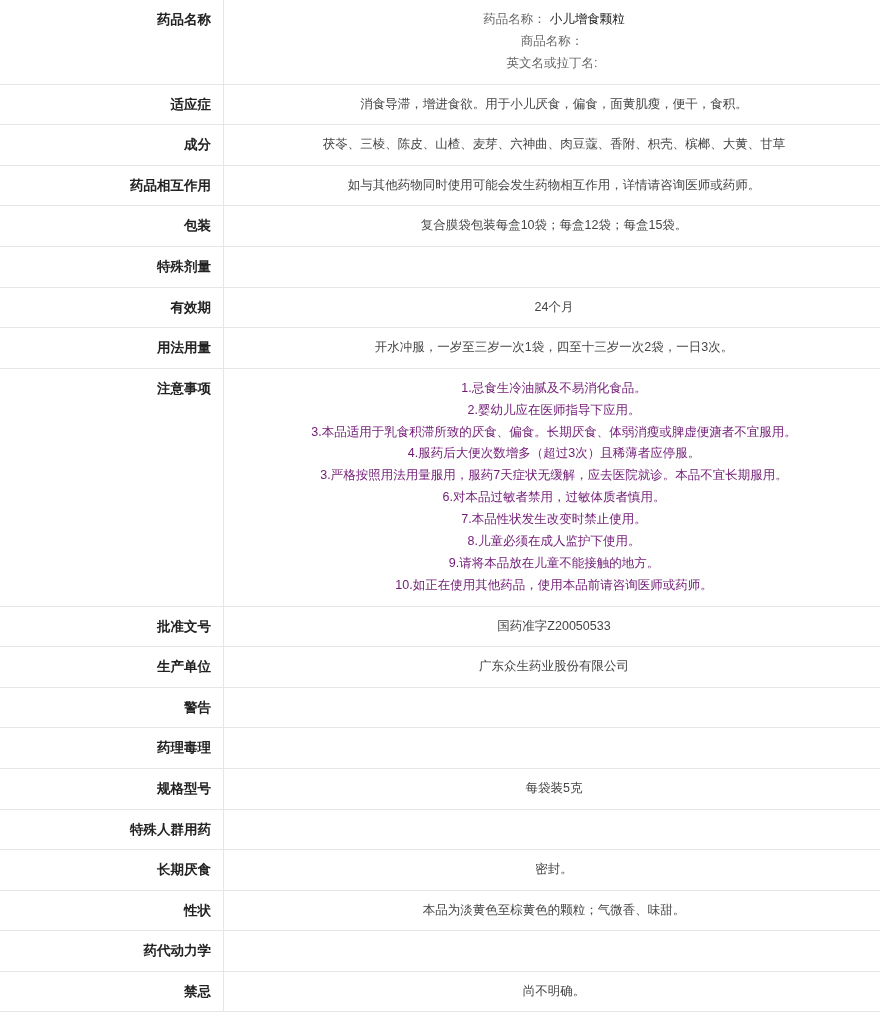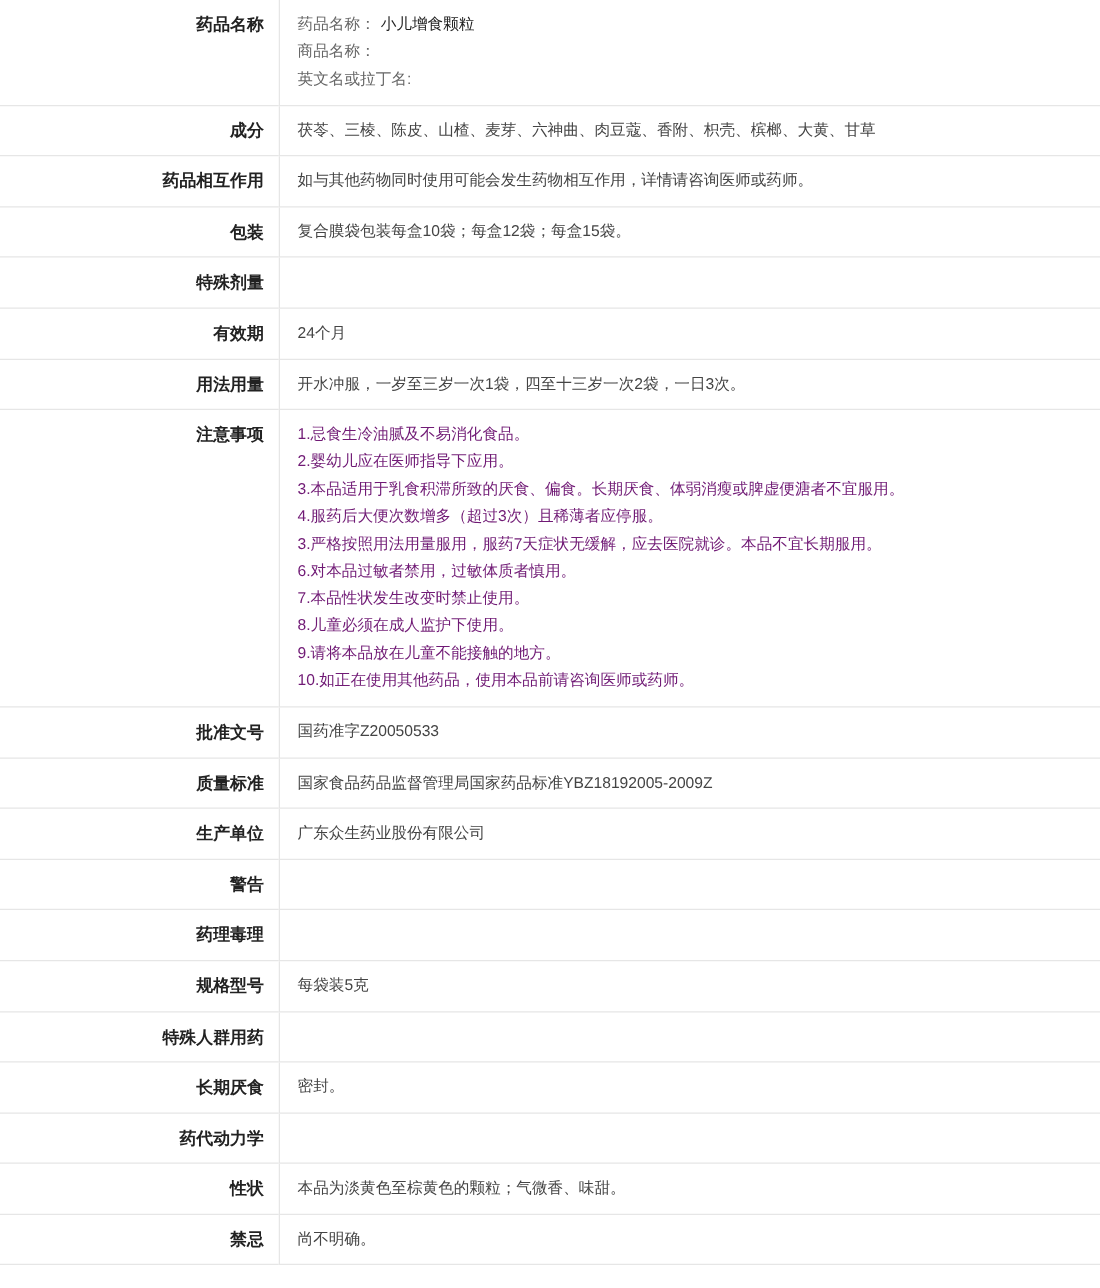--- a/index.html
+++ b/index.html
@@ -35,20 +35,21 @@
     font-size: 13.5px;
     line-height: 1.6;
     border-right: 1px solid #e6e6e6;
     white-space: nowrap;
   }
   td.value {
     padding: 9px 10px 9px 14px;
     color: #444444;
     font-size: 12.5px;
     line-height: 1.65;
+    text-align: center;
   }
   .sub-line {
     color: #666666;
     font-size: 12.5px;
     line-height: 1.75;
     white-space: pre;
   }
   .sub-line .sub-val {
     color: #222222;
     margin-left: 4px;
@@ -66,20 +67,26 @@
 <body>
 
 <table class="drug-table">
   <tbody>
       <tr>
         <td class="label">药品名称</td>
         <td class="value">
           <div class="sub-line"><span>药品名称：</span><span class="sub-val">小儿增食颗粒</span></div>
           <div class="sub-line"><span>商品名称：</span><span class="sub-val"></span></div>
           <div class="sub-line"><span>英文名或拉丁名:</span><span class="sub-val"></span></div>
+        </td>
+      </tr>
+      <tr>
+        <td class="label">适应症</td>
+        <td class="value">
+          <div class="empty-val">消食导滞，增进食欲。用于小儿厌食，偏食，面黄肌瘦，便干，食积。</div>
         </td>
       </tr>
       <tr>
         <td class="label">成分</td>
         <td class="value">
           <div class="empty-val">茯苓、三棱、陈皮、山楂、麦芽、六神曲、肉豆蔻、香附、枳壳、槟榔、大黄、甘草</div>
         </td>
       </tr>
       <tr>
         <td class="label">药品相互作用</td>
@@ -126,26 +133,20 @@
           <div class="list-line">10.如正在使用其他药品，使用本品前请咨询医师或药师。</div>
         </td>
       </tr>
       <tr>
         <td class="label">批准文号</td>
         <td class="value">
           <div class="empty-val">国药准字Z20050533</div>
         </td>
       </tr>
       <tr>
-        <td class="label">质量标准</td>
-        <td class="value">
-          <div class="empty-val">国家食品药品监督管理局国家药品标准YBZ18192005-2009Z</div>
-        </td>
-      </tr>
-      <tr>
         <td class="label">生产单位</td>
         <td class="value">
           <div class="empty-val">广东众生药业股份有限公司</div>
         </td>
       </tr>
       <tr>
         <td class="label">警告</td>
         <td class="value">
           <div class="empty-val"></div>
         </td>
@@ -168,29 +169,29 @@
           <div class="empty-val"></div>
         </td>
       </tr>
       <tr>
         <td class="label">长期厌食</td>
         <td class="value">
           <div class="empty-val">密封。</div>
         </td>
       </tr>
       <tr>
+        <td class="label">性状</td>
+        <td class="value">
+          <div class="empty-val">本品为淡黄色至棕黄色的颗粒；气微香、味甜。</div>
+        </td>
+      </tr>
+      <tr>
         <td class="label">药代动力学</td>
         <td class="value">
           <div class="empty-val"></div>
-        </td>
-      </tr>
-      <tr>
-        <td class="label">性状</td>
-        <td class="value">
-          <div class="empty-val">本品为淡黄色至棕黄色的颗粒；气微香、味甜。</div>
         </td>
       </tr>
       <tr>
         <td class="label">禁忌</td>
         <td class="value">
           <div class="empty-val">尚不明确。</div>
         </td>
       </tr>
     </tbody>
 </table>

